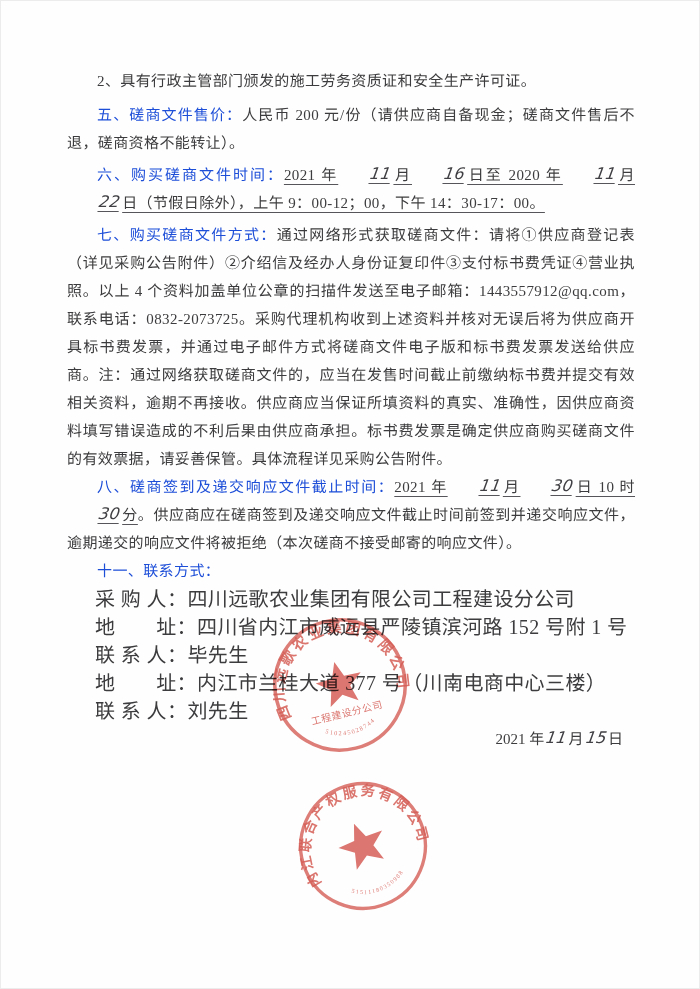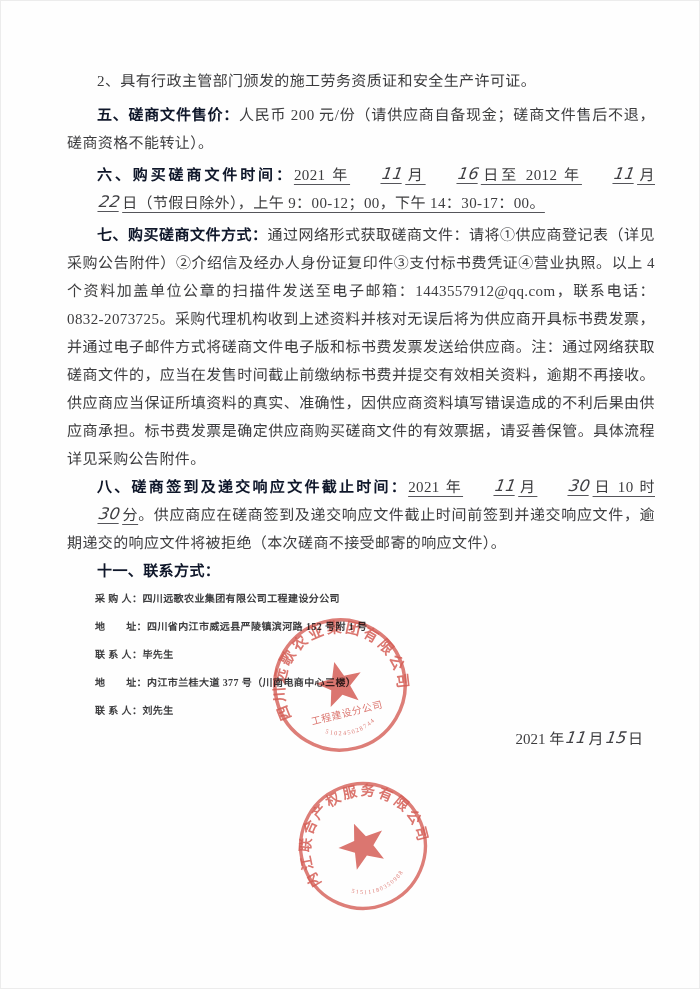--- a/index.html
+++ b/index.html
@@ -9,55 +9,54 @@
     font-family:"Liberation Serif","DejaVu Serif",serif;
     color:#3c3c3e;
     position:relative;
     overflow:hidden;
   }
   .page{
     position:absolute;inset:0;
     background:#fefefe;
     border:1px solid #ececec;
     box-sizing:border-box;
-    padding:66px 44px 0 66px;
+    padding:66px 64px 0 66px;
   }
   .para{
     margin:0;
     font-size:15px;
     line-height:28px;
     text-align:justify;
     letter-spacing:0.4px;
   }
   .indent{text-indent:30px;}
   .mb6{margin-bottom:6px;}
   .mb4{margin-bottom:4px;}
-  .head{font-weight:700;color:#0f172a;}
+  .head{font-weight:400;color:#1d4ed8;}
   .u{
     text-decoration:underline;
     text-decoration-thickness:1px;
     text-underline-offset:4px;
     text-decoration-color:#55555a;
   }
   .hw{
     font-style:italic;
     font-family:"DejaVu Sans",sans-serif;
     font-size:16px;
     padding:0 2px;
     display:inline-block;
     transform:skewX(-10deg) translateY(-1px);
     color:#404044;
   }
   .contact-line{
     margin:0;
     padding-left:28px;
-    font-size:10px;
+    font-size:20px;
     line-height:28px;
     letter-spacing:0.4px;
-    font-weight:bold;
   }
   .date-line{
     margin-top:0;
     text-align:right;
     padding-right:12px;
     font-size:15px;
     line-height:28px;
   }
   .stamp{
     position:absolute;
@@ -70,21 +69,21 @@
 </style>
 </head>
 <body>
 
 <div class="page">
 
   <p class="para indent mb6"><span>2、具有行政主管部门颁发的施工劳务资质证和安全生产许可证。</span></p>
 
   <p class="para indent mb4"><span class="head">五、磋商文件售价：</span><span>人民币 200 元/份（请供应商自备现金；磋商文件售后不退，磋商资格不能转让）。</span></p>
 
-  <p class="para indent mb4"><span class="head">六、购买磋商文件时间：</span><span class="u">2021 年</span><span class="u hw">11</span><span class="u">月</span><span class="u hw">16</span><span class="u">日至 2012 年</span><span class="u hw">11</span><span class="u">月</span><span class="u hw">22</span><span class="u">日（节假日除外），上午 9：00-12；00，下午 14：30-17：00。</span></p>
+  <p class="para indent mb4"><span class="head">六、购买磋商文件时间：</span><span class="u">2021 年</span><span class="u hw">11</span><span class="u">月</span><span class="u hw">16</span><span class="u">日至 2020 年</span><span class="u hw">11</span><span class="u">月</span><span class="u hw">22</span><span class="u">日（节假日除外），上午 9：00-12；00，下午 14：30-17：00。</span></p>
 
   <p class="para indent"><span class="head">七、购买磋商文件方式：</span><span>通过网络形式获取磋商文件：请将①供应商登记表（详见采购公告附件）②介绍信及经办人身份证复印件③支付标书费凭证④营业执照。以上 4 个资料加盖单位公章的扫描件发送至电子邮箱：1443557912@qq.com，联系电话：0832-2073725。采购代理机构收到上述资料并核对无误后将为供应商开具标书费发票，并通过电子邮件方式将磋商文件电子版和标书费发票发送给供应商。注：通过网络获取磋商文件的，应当在发售时间截止前缴纳标书费并提交有效相关资料，逾期不再接收。供应商应当保证所填资料的真实、准确性，因供应商资料填写错误造成的不利后果由供应商承担。标书费发票是确定供应商购买磋商文件的有效票据，请妥善保管。具体流程详见采购公告附件。</span></p>
 
   <p class="para indent"><span class="head">八、磋商签到及递交响应文件截止时间：</span><span class="u">2021 年</span><span class="u hw">11</span><span class="u">月</span><span class="u hw">30</span><span class="u">日 10 时</span><span class="u hw">30</span><span class="u">分</span><span>。供应商应在磋商签到及递交响应文件截止时间前签到并递交响应文件，逾期递交的响应文件将被拒绝（本次磋商不接受邮寄的响应文件）。</span></p>
 
 
 
   <p class="para indent"><span class="head">十一、联系方式：</span></p>
 
   <p class="contact-line"><span>采 购 人：</span><span>四川远歌农业集团有限公司工程建设分公司</span></p>

